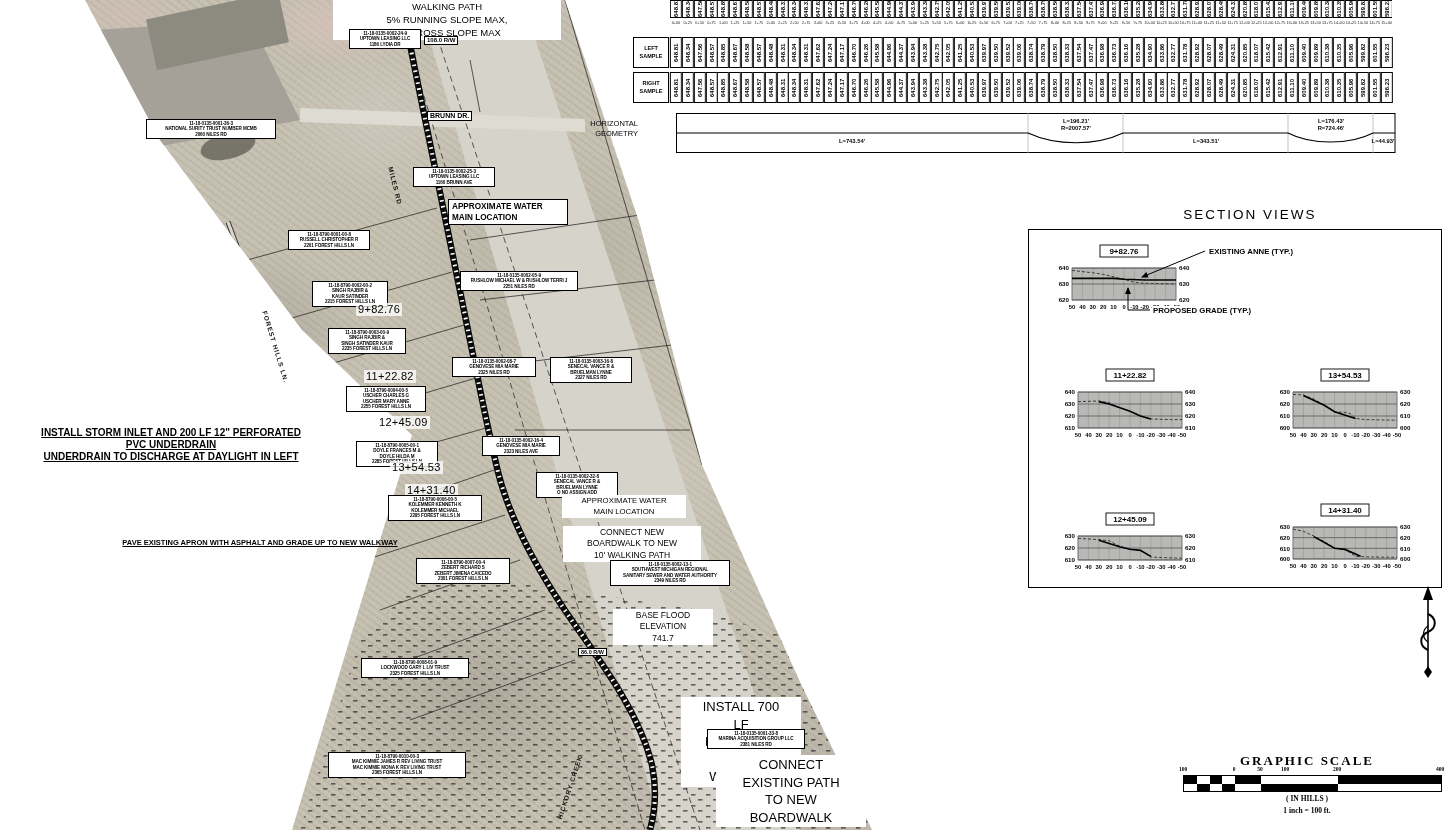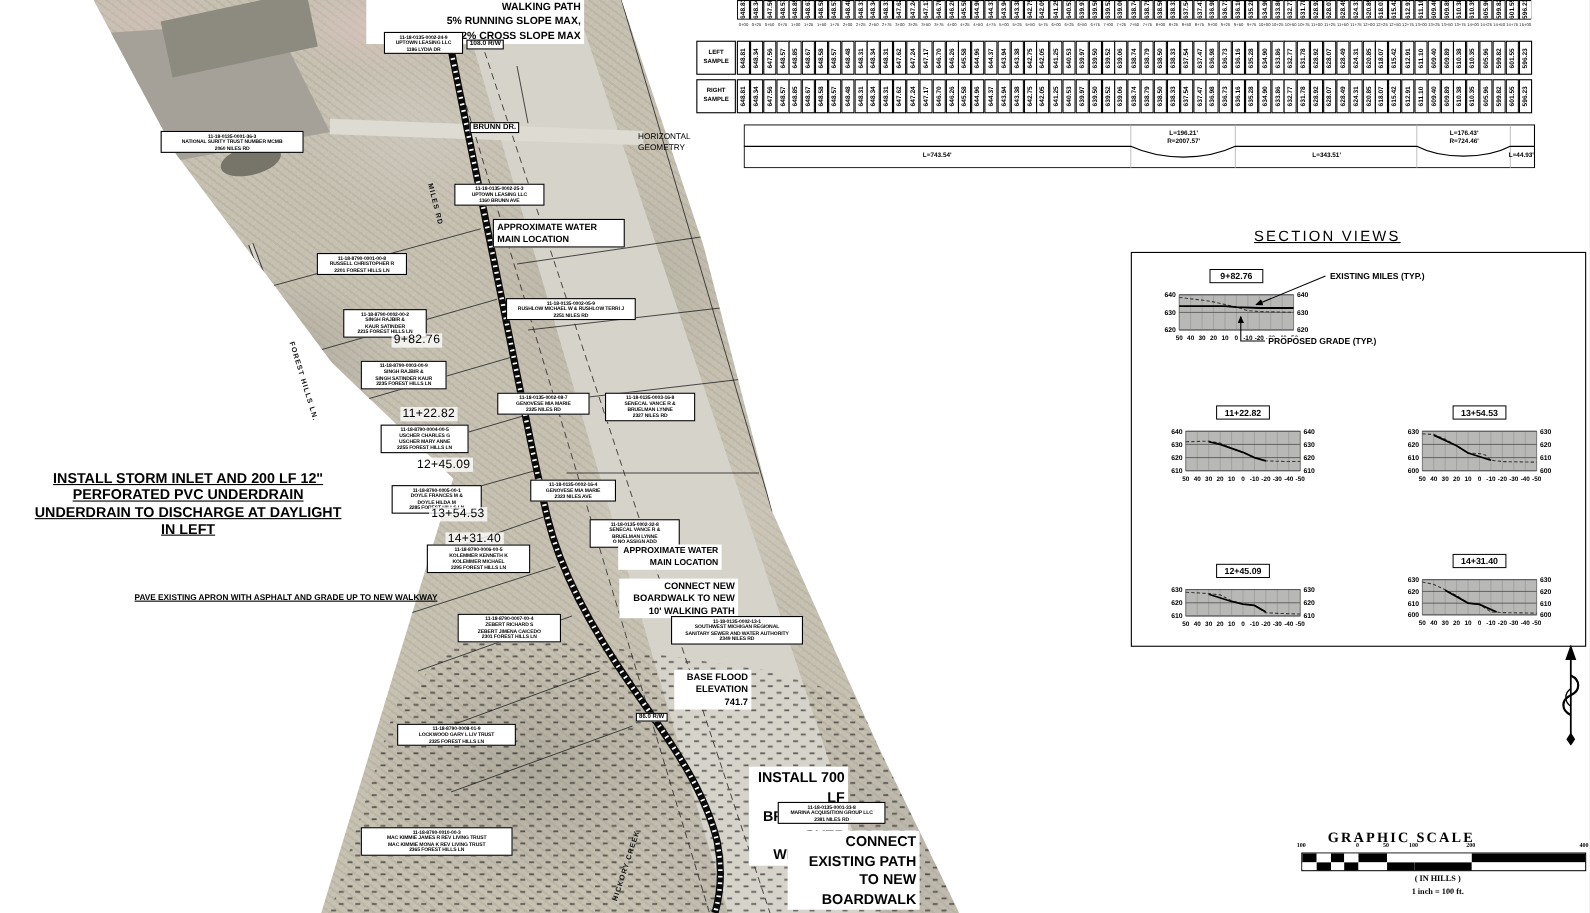--- a/index.html
+++ b/index.html
@@ -20,60 +20,60 @@
       radial-gradient(180px 130px at 620px 480px, rgba(214,210,198,.6), rgba(214,210,198,0) 70%),
       radial-gradient(150px 110px at 380px 120px, rgba(210,206,196,.55), rgba(210,206,196,0) 70%),
       repeating-linear-gradient(37deg, rgba(0,0,0,.05) 0 2px, rgba(0,0,0,0) 2px 6px),
       repeating-linear-gradient(-53deg, rgba(255,255,255,.06) 0 1px, rgba(255,255,255,0) 1px 5px);
   }
   #map-lines{position:absolute;left:0;top:0;}
 
   
   .mlabel{position:absolute;line-height:1.18;transform-origin:left top;}
   .mlabel.parcel{background:#fff;border:.7px solid #000;font-weight:700;text-align:center;padding:1px 2px;letter-spacing:-.1px;}
-  .mlabel.note{background:#fff;font-weight:700;text-align:right;padding:1px 3px;line-height:1.35;}
+  .mlabel.note{background:#fff;font-weight:400;text-align:center;padding:1px 18px;line-height:1.35;}
   .mlabel.notebox{background:#fff;border:.8px solid #000;font-weight:700;text-align:left;padding:1px 3px;line-height:1.35;}
   .mlabel.station{background:rgba(255,255,255,.78);padding:0 2px;font-weight:400;letter-spacing:.3px;}
   .mlabel.street{background:transparent;font-weight:700;white-space:nowrap;letter-spacing:1px;color:#111;}
   .mlabel.underline{background:transparent;font-weight:700;text-align:center;}
   .mlabel.underline div{text-decoration:underline;}
   .mlabel.smallbox{background:#fff;border:.7px solid #000;font-weight:700;text-align:center;padding:0 2px;}
 
   
   .prof-row{position:absolute;display:flex;}
   .grade-cell{flex:0 0 11.85px;box-sizing:border-box;border:.5px solid #000;background:#fff;
     writing-mode:vertical-rl;transform:rotate(180deg);font:700 6px/11px "Liberation Sans",sans-serif;
     text-align:left;overflow:hidden;height:18px;}
   .sta-cell{flex:0 0 11.85px;font:400 3.8px/5px "Liberation Sans",sans-serif;text-align:center;color:#222;overflow:hidden;}
   .samp-cell{flex:0 0 11.85px;box-sizing:border-box;border:.5px solid #000;background:#fff;
     writing-mode:vertical-rl;transform:rotate(180deg);font:700 6px/11px "Liberation Sans",sans-serif;
     text-align:center;overflow:hidden;height:31px;}
   .row-label{position:absolute;box-sizing:border-box;border:.8px solid #000;background:#fff;
     font:700 5.5px/1.3 "Liberation Sans",sans-serif;text-align:center;display:flex;flex-direction:column;justify-content:center;}
 
   
-  #hgeom-label{position:absolute;left:580px;top:119px;width:76px;text-align:left;
+  #hgeom-label{position:absolute;left:562px;top:119px;width:76px;text-align:right;
     font:400 7.5px/1.3 "Liberation Sans",sans-serif;}
   #hgeom-svg{position:absolute;left:676px;top:113px;}
   #hgeom-svg text{font:700 5.8px "Liberation Sans",sans-serif;}
 
   
-  #sv-title{position:absolute;left:1140px;top:207px;width:220px;
-    font:400 13.5px "Liberation Sans",sans-serif;letter-spacing:2px;text-decoration:underline;}
+  #sv-title{position:absolute;left:1140px;top:207px;width:220px;text-align:center;
+    font:400 13.5px "Liberation Sans",sans-serif;letter-spacing:2px;}
   #sv-panel{position:absolute;left:1028px;top:229px;width:414px;height:359px;border:1.3px solid #000;box-sizing:border-box;}
   .section-view{position:absolute;}
   .section-view svg text{font:700 6.2px "Liberation Sans",sans-serif;}
   .sv-ann{position:absolute;font:700 7.8px "Liberation Sans",sans-serif;background:#fff;padding:0 1px;white-space:nowrap;}
   #sv-overlay{position:absolute;left:1028px;top:230px;pointer-events:none;}
 
   
   #north-arrow{position:absolute;left:1414px;top:586px;}
 
   
-  #gs-title{position:absolute;left:1207px;top:753px;width:200px;text-align:left;
+  #gs-title{position:absolute;left:1207px;top:753px;width:200px;text-align:center;
     font:700 13px "Liberation Serif",serif;letter-spacing:2px;}
   #gs-labels{position:absolute;left:0;top:766px;width:1445px;height:8px;font:700 5.5px "Liberation Serif",serif;}
   #gs-labels span{position:absolute;transform:translateX(-50%);}
   #gs-bar{position:absolute;left:1183px;top:775px;width:257px;height:15px;border:1px solid #000;box-sizing:content-box;}
   .gs-row{display:flex;height:7.5px;}
   .gs-row div{height:100%;}
   .gs-b{background:#000;} .gs-w{background:#fff;}
   #gs-feet{position:absolute;left:1207px;top:794px;width:200px;text-align:center;font:700 7.5px "Liberation Serif",serif;}
   #gs-inch{position:absolute;left:1207px;top:806px;width:200px;text-align:center;font:700 7.5px "Liberation Serif",serif;}
 </style>
@@ -215,21 +215,21 @@
       </div>
       <div class="mlabel parcel" style="left: 346px; top: 386px; width: 74px; font-size: 4.6px;">
         <div>11-18-8790-0004-00-5</div>
         <div>USCHER CHARLES G</div>
         <div>USCHER MARY ANNE</div>
         <div>2255 FOREST HILLS LN</div>
       </div>
       <div class="mlabel station" style="left: 377px; top: 416px; font-size: 11px;">
         <div>12+45.09</div>
       </div>
-      <div class="mlabel underline" style="left: 30px; top: 427px; width: 282px; font-size: 13px;">
+      <div class="mlabel underline" style="left: 30px; top: 427px; width: 282px; font-size: 10px;">
         <div>INSTALL STORM INLET AND 200 LF 12" PERFORATED PVC UNDERDRAIN</div>
         <div>UNDERDRAIN TO DISCHARGE AT DAYLIGHT IN LEFT</div>
       </div>
       <div class="mlabel parcel" style="left: 356px; top: 441px; width: 76px; font-size: 4.6px;">
         <div>11-18-8790-0005-00-1</div>
         <div>DOYLE FRANCES M &amp;</div>
         <div>DOYLE HILDA M</div>
         <div>2285 FOREST HILLS LN</div>
       </div>
       <div class="mlabel parcel" style="left: 482px; top: 436px; width: 72px; font-size: 4.6px;">
@@ -797,21 +797,21 @@
           <text x="84.4" y="67" text-anchor="middle" style="font-size:5.8px;font-weight:700;">-10</text>
           <text x="94.8" y="67" text-anchor="middle" style="font-size:5.8px;font-weight:700;">-20</text>
           <text x="105.2" y="67" text-anchor="middle" style="font-size:5.8px;font-weight:700;">-30</text>
           <text x="115.60000000000001" y="67" text-anchor="middle" style="font-size:5.8px;font-weight:700;">-40</text>
           <text x="126" y="67" text-anchor="middle" style="font-size:5.8px;font-weight:700;">-50</text>
           <rect x="50" y="3" width="48" height="12" fill="#fff" stroke="#000" stroke-width="0.9"></rect>
           <text x="74" y="12" text-anchor="middle" style="font-size:8px;font-weight:700;">14+31.40</text>
         </svg></div>
     </div>
 
-  <div class="sv-ann" style="left:1208px;top:247px;">EXISTING MILES (TYP.)</div>
+  <div class="sv-ann" style="left:1208px;top:247px;">EXISTING ANNE (TYP.)</div>
   <div class="sv-ann" style="left:1152px;top:306px;text-align:right;">PROPOSED GRADE (TYP.)</div>
   <svg id="sv-overlay" width="415" height="360">
     <defs>
       <marker id="ah" markerWidth="8" markerHeight="8" refX="6" refY="3" orient="auto">
         <path d="M0,0 L7,3 L0,6 Z" fill="#000"></path>
       </marker>
     </defs>
     <polyline points="177,21 114,47" fill="none" stroke="#000" stroke-width="1" marker-end="url(#ah)"></polyline>
     <polyline points="122,80 100,80 100,58" fill="none" stroke="#000" stroke-width="1" marker-end="url(#ah)"></polyline>
   </svg>

